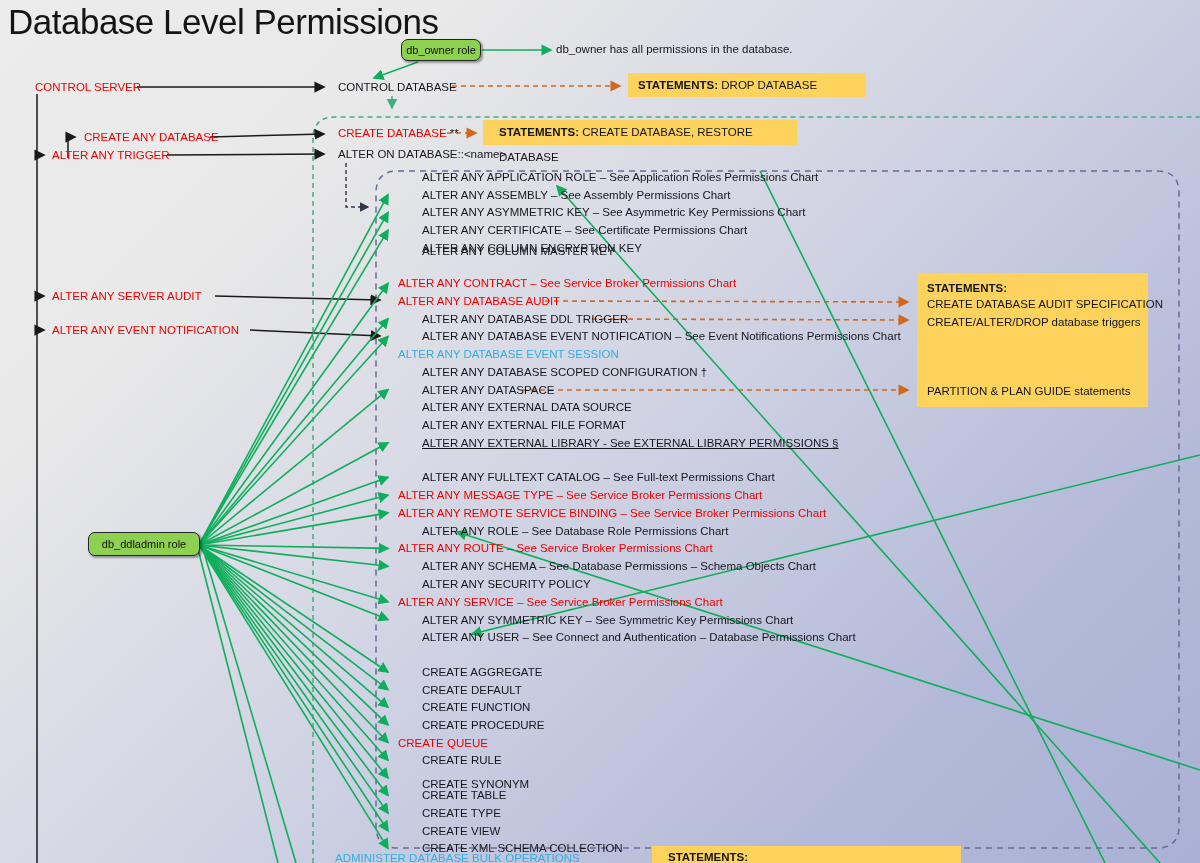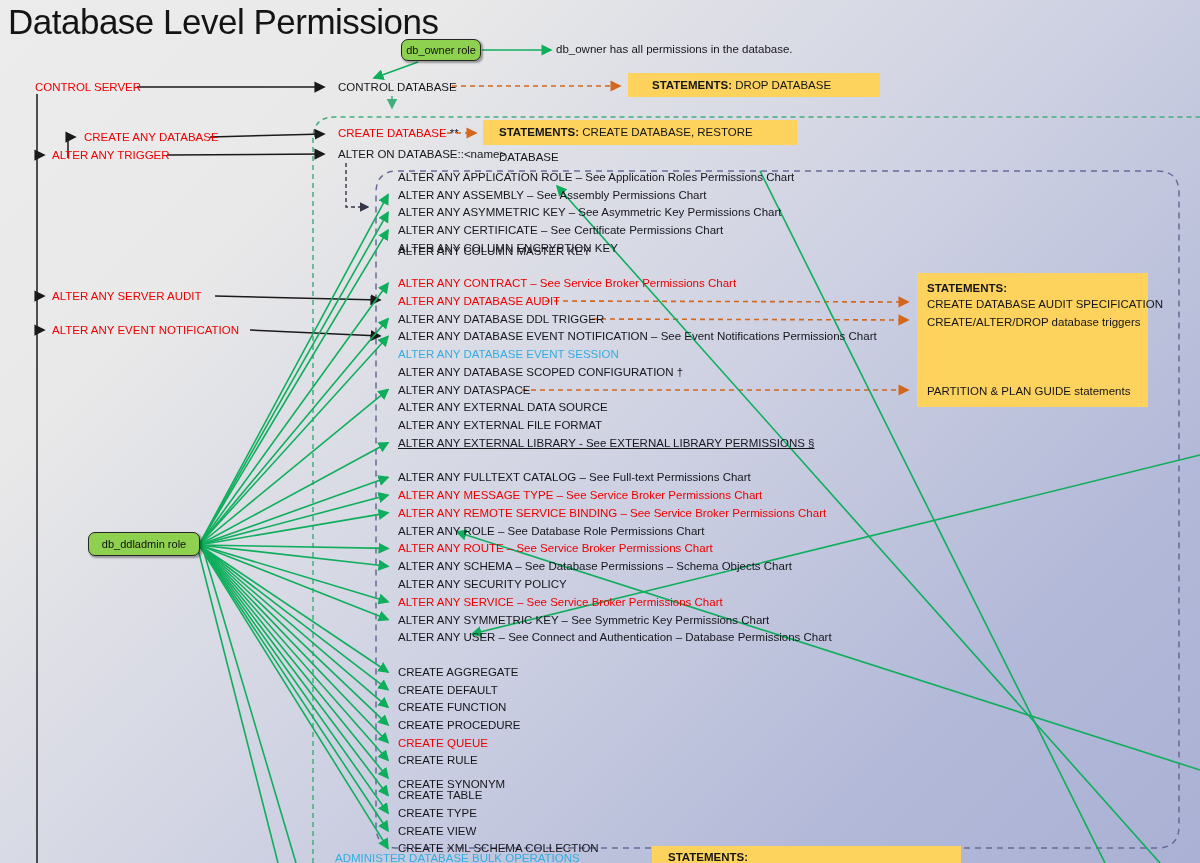--- a/index.html
+++ b/index.html
@@ -7,30 +7,30 @@
     width:1200px;height:863px;overflow:hidden;position:relative;
     font-family:"Liberation Sans","DejaVu Sans",sans-serif;
     background:linear-gradient(135deg,#ececec 0%,#e9e9e9 22%,#cdd0e2 55%,#b3b9d8 80%,#aab1d4 100%);
   }
   #canvas{position:absolute;inset:0;width:1200px;height:863px;}
   #arrows{position:absolute;left:0;top:0;z-index:1;}
   .txt{position:absolute;z-index:2;white-space:nowrap;font-size:11.5px;color:#16161d;height:15px;line-height:15px;}
   #page-title{left:8px;top:1px;font-size:35px;color:#141414;letter-spacing:-0.5px;height:42px;line-height:42px;}
   #page-subtitle{left:10px;top:45px;font-size:17px;font-weight:bold;color:#e87d0e;height:22px;line-height:22px;}
   .red{color:#ee0000;}
-  .c-k{color:#16161d;} .c-red{color:#ee0000;} .c-blue{color:#33ade0;}
+  .c-k{color:#16161d;margin-left:24px;} .c-red{color:#ee0000;} .c-blue{color:#33ade0;}
   .u{text-decoration:underline;}
   .rolebox{
     position:absolute;z-index:3;background:#8ed04f;border:1.6px solid #252525;border-radius:7px;
     text-align:center;font-size:11px;color:#111;box-shadow:1.5px 1.5px 2px rgba(0,0,0,.35);
   }
   #db-owner-box{left:401px;top:39px;width:78px;height:20px;line-height:20px;}
   #db-ddladmin-box{left:88px;top:532px;width:110px;height:22px;line-height:22px;}
   .ybox{position:absolute;z-index:2;background:#fdd35e;font-size:11.5px;color:#15151a;}
-  #box-drop{left:628px;top:73px;width:228px;height:24px;line-height:24px;padding-left:24px;}
+  #box-drop{left:628px;top:73px;width:228px;height:24px;line-height:24px;padding-left:10px;}
   #box-create{left:483px;top:120px;width:298px;height:25px;line-height:25px;padding-left:16px;}
   #box-audit{left:917px;top:273px;width:231px;height:134px;}
   #box-audit .sline{position:absolute;left:10px;height:14px;line-height:14px;white-space:nowrap;}
   #box-bottom{left:652px;top:846px;width:293px;height:17px;padding-left:16px;}
   #box-bottom .b{position:absolute;top:5px;font-weight:bold;}
   b,.b{font-weight:bold;}
   #note{position:absolute;z-index:2;left:800px;top:118px;width:400px;font-size:11.5px;color:#15151a;line-height:22px;z-index:2;}
   .plist .item{position:absolute;left:398px;z-index:2;white-space:nowrap;font-size:11.5px;height:16px;line-height:16px;}
   .green-line{stroke:#0fae5c;stroke-width:1.6;}
 </style>

